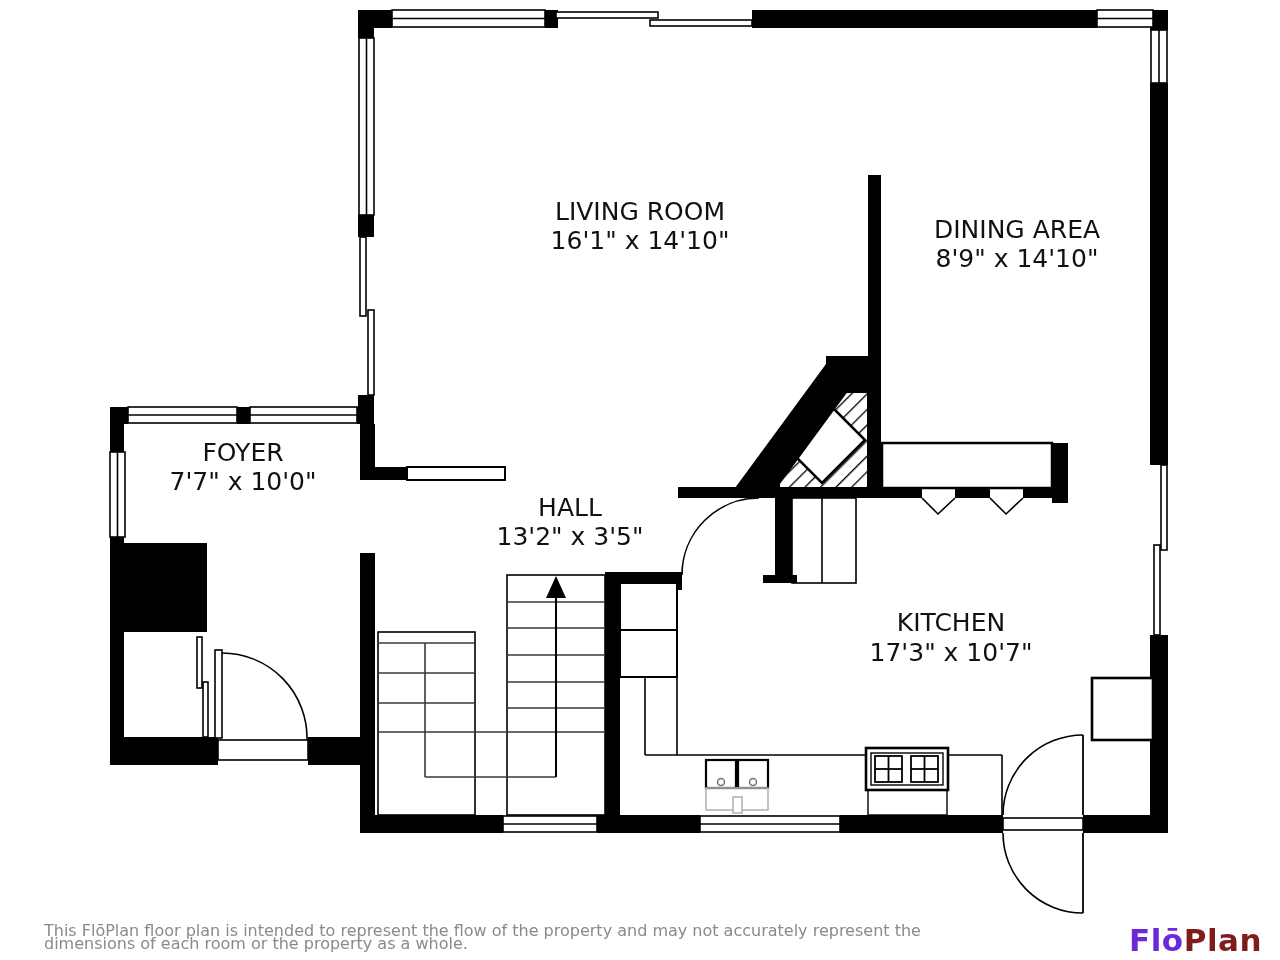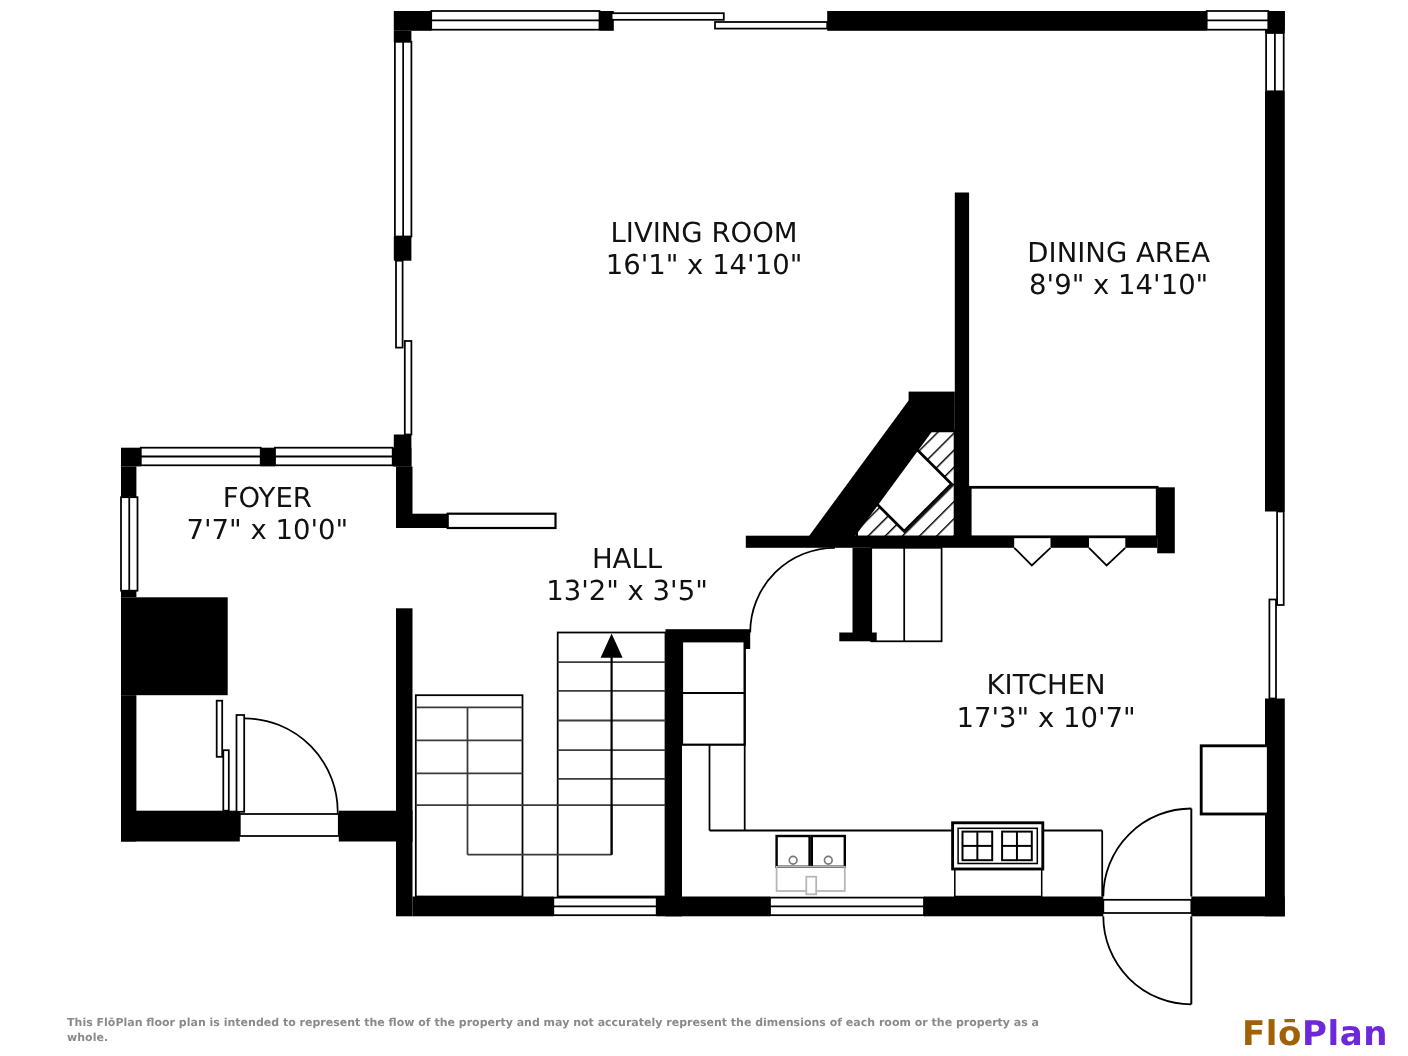--- a/index.html
+++ b/index.html
@@ -5,32 +5,31 @@
   html,body{margin:0;padding:0;background:#fff;}
   body{width:1280px;height:960px;position:relative;font-family:"DejaVu Sans",sans-serif;overflow:hidden;}
   .plan-wrap{position:absolute;inset:0;}
   svg{display:block;}
   text.room-name, text.room-dims{
     font-family:"DejaVu Sans",sans-serif;
     font-size:25px;
     fill:#111;
   }
   .footer{
-    position:absolute;left:61px;top:924px;width:900px;
-    font-size:10px;line-height:13px;color:#8a8a8a;
+    position:absolute;left:44px;top:924px;width:900px;
+    font-size:16px;line-height:13px;color:#8a8a8a;
     font-family:"DejaVu Sans",sans-serif;
-    font-weight:bold;
   }
   .logo{
     position:absolute;right:18px;top:922px;
     font-size:31px;font-weight:bold;letter-spacing:0.5px;
     font-family:"DejaVu Sans",sans-serif;
   }
-  .logo .flo{color:#a16207;}
-  .logo .plan{color:#6d28d9;}
+  .logo .flo{color:#6d28d9;}
+  .logo .plan{color:#7f1d1d;}
 </style>
 </head>
 <body>
 
 <div class="plan-wrap">
 <svg width="1280" height="960" viewBox="0 0 1280 960" xmlns="http://www.w3.org/2000/svg">
   <defs>
     <pattern id="hatch" patternUnits="userSpaceOnUse" width="11" height="11" patternTransform="rotate(45)">
       <line x1="0" y1="0" x2="0" y2="11" stroke="#000" stroke-width="2.6"></line>
     </pattern>

